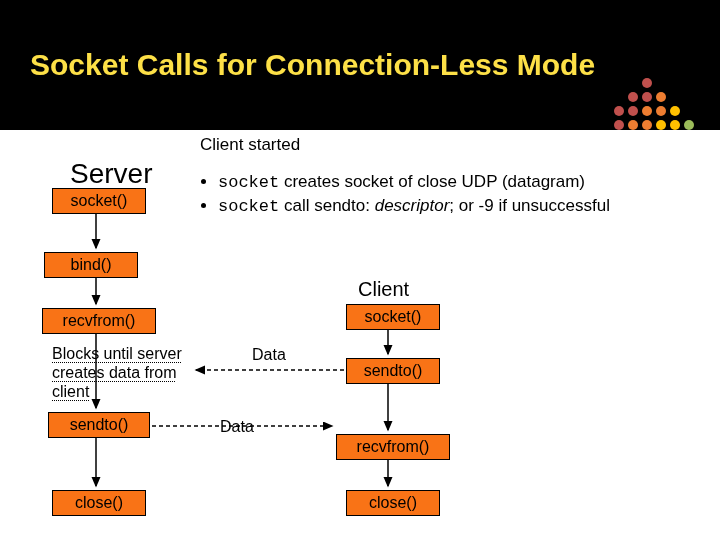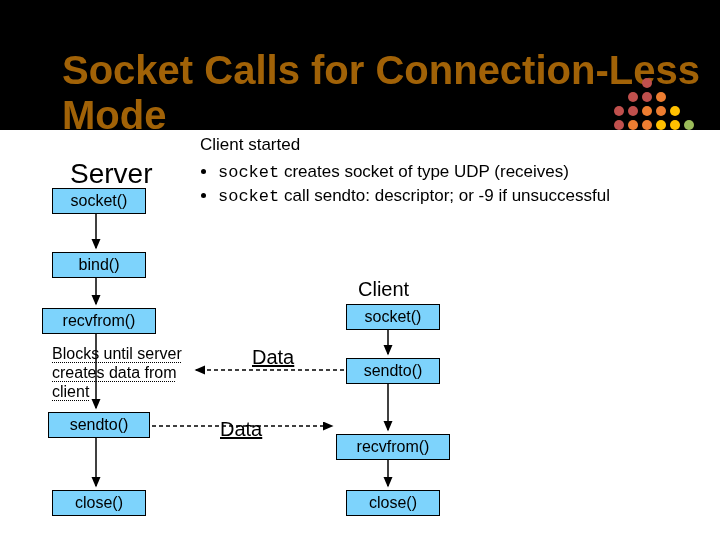--- a/index.html
+++ b/index.html
@@ -14,24 +14,23 @@
   }
   .slide {
     position: relative;
     width: 720px;
     height: 540px;
   }
   .title {
     position: absolute;
     top: 48px;
     left: 30px;
-    font-size: 40px;
+    font-size: 30px;
     font-weight: bold;
-    color: #a16207;
-    margin-left: 32px;
+    color: #fde047;
   }
   .dots {
     position: absolute;
     top: 50px;
     right: 24px;
     display: grid;
     grid-template-columns: repeat(6, 12px);
     grid-template-rows: repeat(6, 12px);
     gap: 2px;
   }
@@ -62,55 +61,55 @@
   }
   .text-block {
     position: absolute;
     top: 4px;
     left: 200px;
     right: 20px;
     font-size: 17px;
     line-height: 1.35;
   }
   .text-block .heading {
-    margin-bottom: 4px;
+    margin-bottom: 14px;
   }
   .text-block ul {
     margin: 0 0 0 18px;
     padding: 0;
   }
   .text-block li {
     margin: 0;
   }
   .mono {
     font-family: "Courier New", monospace;
   }
   .ital {
+    font-style: italic;
   }
   .box {
     position: absolute;
     border: 1px solid #000;
-    background: #7dd3fc;
+    background: #f97316;
     font-size: 16px;
     text-align: center;
     padding: 3px 8px;
     white-space: nowrap;
   }
   .note {
     position: absolute;
     font-size: 16px;
     line-height: 1.2;
     text-decoration: underline dotted;
     text-decoration-thickness: 1px;
     text-underline-offset: 3px;
   }
   .data-label {
     position: absolute;
-    font-size: 20px;
-    text-decoration: underline;
+    font-size: 16px;
   }
   svg.overlay {
     position: absolute;
     top: 0;
     left: 0;
     pointer-events: none;
   }
 </style>
 </head>
 <body>
@@ -160,30 +159,30 @@
 
   <div class="content">
 
     <div class="server-label">Server</div>
     <div class="client-label">Client</div>
 
     <div class="text-block">
       <div class="heading">Client started</div>
       <ul>
         <li>
-          <span class="mono">socket</span><span> creates socket of type UDP (receives)</span>
+          <span class="mono">socket</span><span> creates socket of close UDP (datagram)</span>
         </li>
         <li>
           <span class="mono">socket</span><span> call sendto:  </span><span class="ital">descriptor</span><span>;  or -9 if unsuccessful</span>
         </li>
       </ul>
     </div>
 
     <div class="box" style="top:58px; left:52px; width:76px;">socket()</div>
-    <div class="box" style="top:122px; left:52px; width:76px;">bind()</div>
+    <div class="box" style="top:122px; left:44px; width:76px;">bind()</div>
     <div class="box" style="top:178px; left:42px; width:96px;">recvfrom()</div>
     <div class="box" style="top:282px; left:48px; width:84px;">sendto()</div>
     <div class="box" style="top:360px; left:52px; width:76px;">close()</div>
 
     <div class="box" style="top:174px; left:346px; width:76px;">socket()</div>
     <div class="box" style="top:228px; left:346px; width:76px;">sendto()</div>
     <div class="box" style="top:304px; left:336px; width:96px;">recvfrom()</div>
     <div class="box" style="top:360px; left:346px; width:76px;">close()</div>
 
     <div class="note" style="top:214px; left:52px;">

